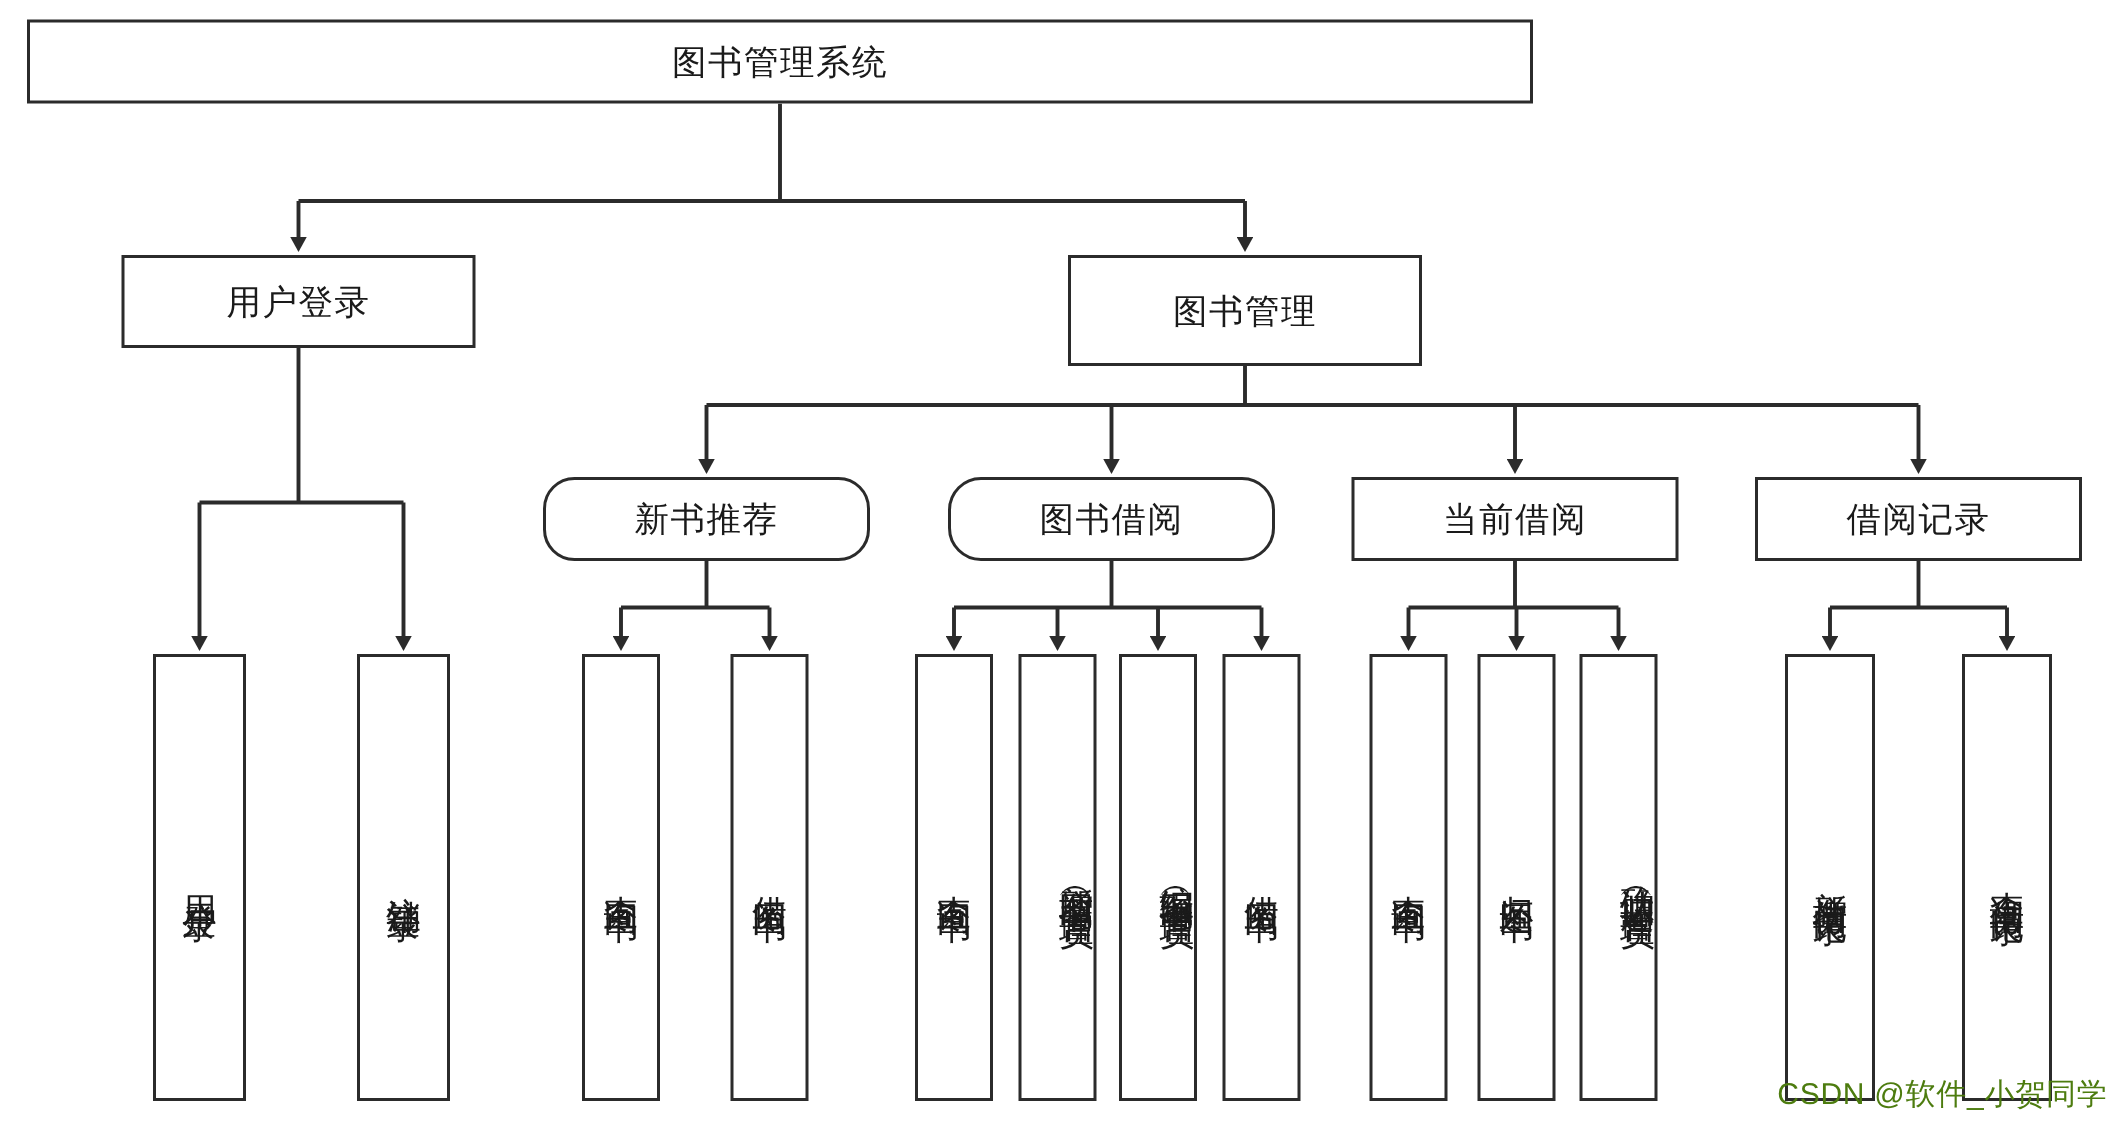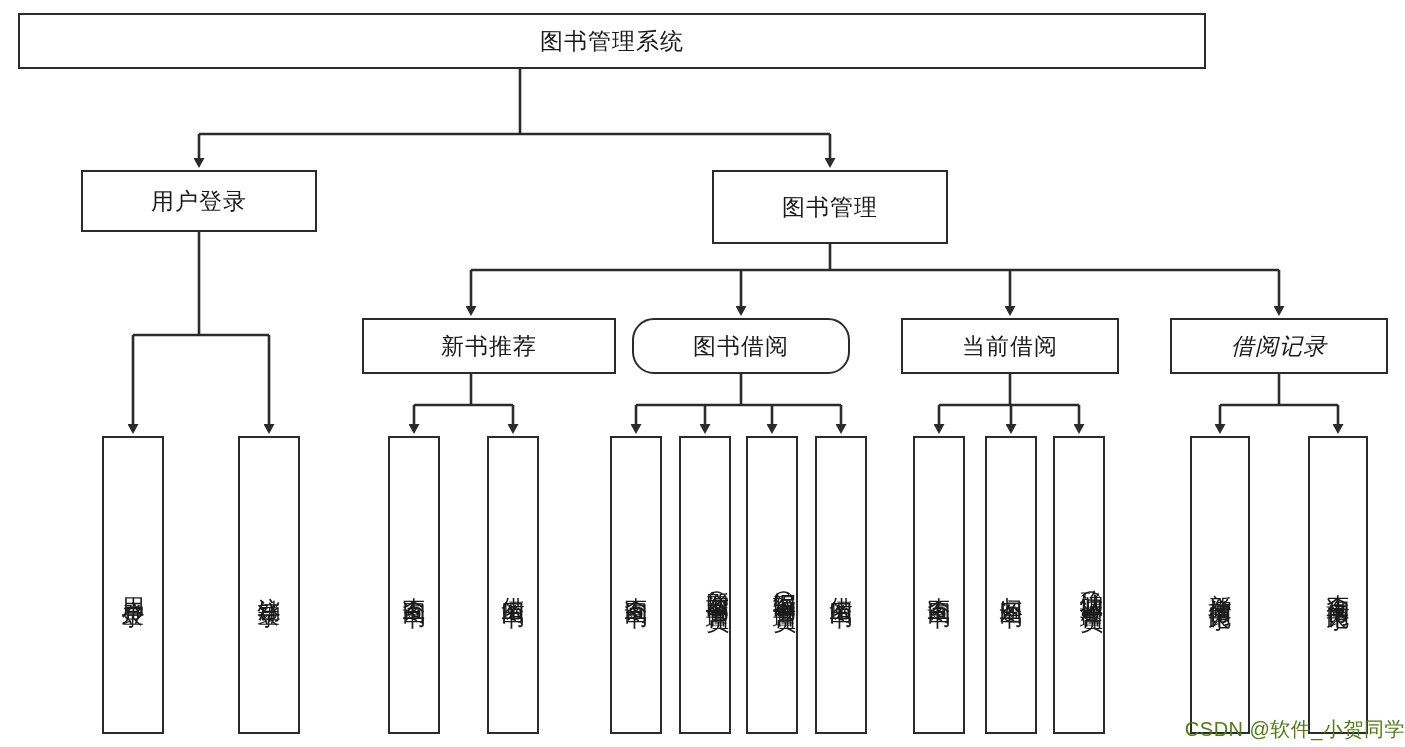--- a/index.html
+++ b/index.html
@@ -110,39 +110,39 @@
         <path d="M 1011 405 L 1011 425" marker-end="url(#arrow)"></path>
         <path d="M 1079 405 L 1079 425" marker-end="url(#arrow)"></path>
         <path d="M 1279 374 L 1279 405"></path>
         <path d="M 1220 405 L 1338 405"></path>
         <path d="M 1220 405 L 1220 425" marker-end="url(#arrow)"></path>
         <path d="M 1338 405 L 1338 425" marker-end="url(#arrow)"></path>
       </g>
   </svg>
 
   <div id="nodes-layer">
-      <div class="node horizontal" style="left: 18px; top: 13px; width: 1188px; height: 56px;">
+      <div class="node horizontal" style="left: 18px; top: 13px; width: 1004px; height: 56px;">
         <span class="node-label">图书管理系统</span>
       </div>
       <div class="node horizontal" style="left: 81px; top: 170px; width: 236px; height: 62px;">
         <span class="node-label">用户登录</span>
       </div>
       <div class="node horizontal" style="left: 712px; top: 170px; width: 236px; height: 74px;">
         <span class="node-label">图书管理</span>
       </div>
-      <div class="node horizontal" style="left: 362px; top: 318px; width: 254px; height: 56px;">
+      <div class="node horizontal" style="left: 362px; top: 318px; width: 218px; height: 56px; border-radius: 21px;">
         <span class="node-label">新书推荐</span>
       </div>
       <div class="node horizontal" style="left: 632px; top: 318px; width: 218px; height: 56px; border-radius: 22px;">
         <span class="node-label">图书借阅</span>
       </div>
       <div class="node horizontal" style="left: 901px; top: 318px; width: 218px; height: 56px; text-align: right;">
         <span class="node-label">当前借阅</span>
       </div>
-      <div class="node horizontal" style="left: 1170px; top: 318px; width: 218px; height: 56px; font-style: italic;">
+      <div class="node horizontal" style="left: 1170px; top: 318px; width: 218px; height: 56px;">
         <span class="node-label">借阅记录</span>
       </div>
       <div class="node vertical" style="left: 102px; top: 436px; width: 62px; height: 298px;">
         <span class="node-label">用户登录</span>
       </div>
       <div class="node vertical" style="left: 238px; top: 436px; width: 62px; height: 298px;">
         <span class="node-label">注销登录</span>
       </div>
       <div class="node vertical" style="left: 388px; top: 436px; width: 52px; height: 298px;">
         <span class="node-label">查询图书</span>

